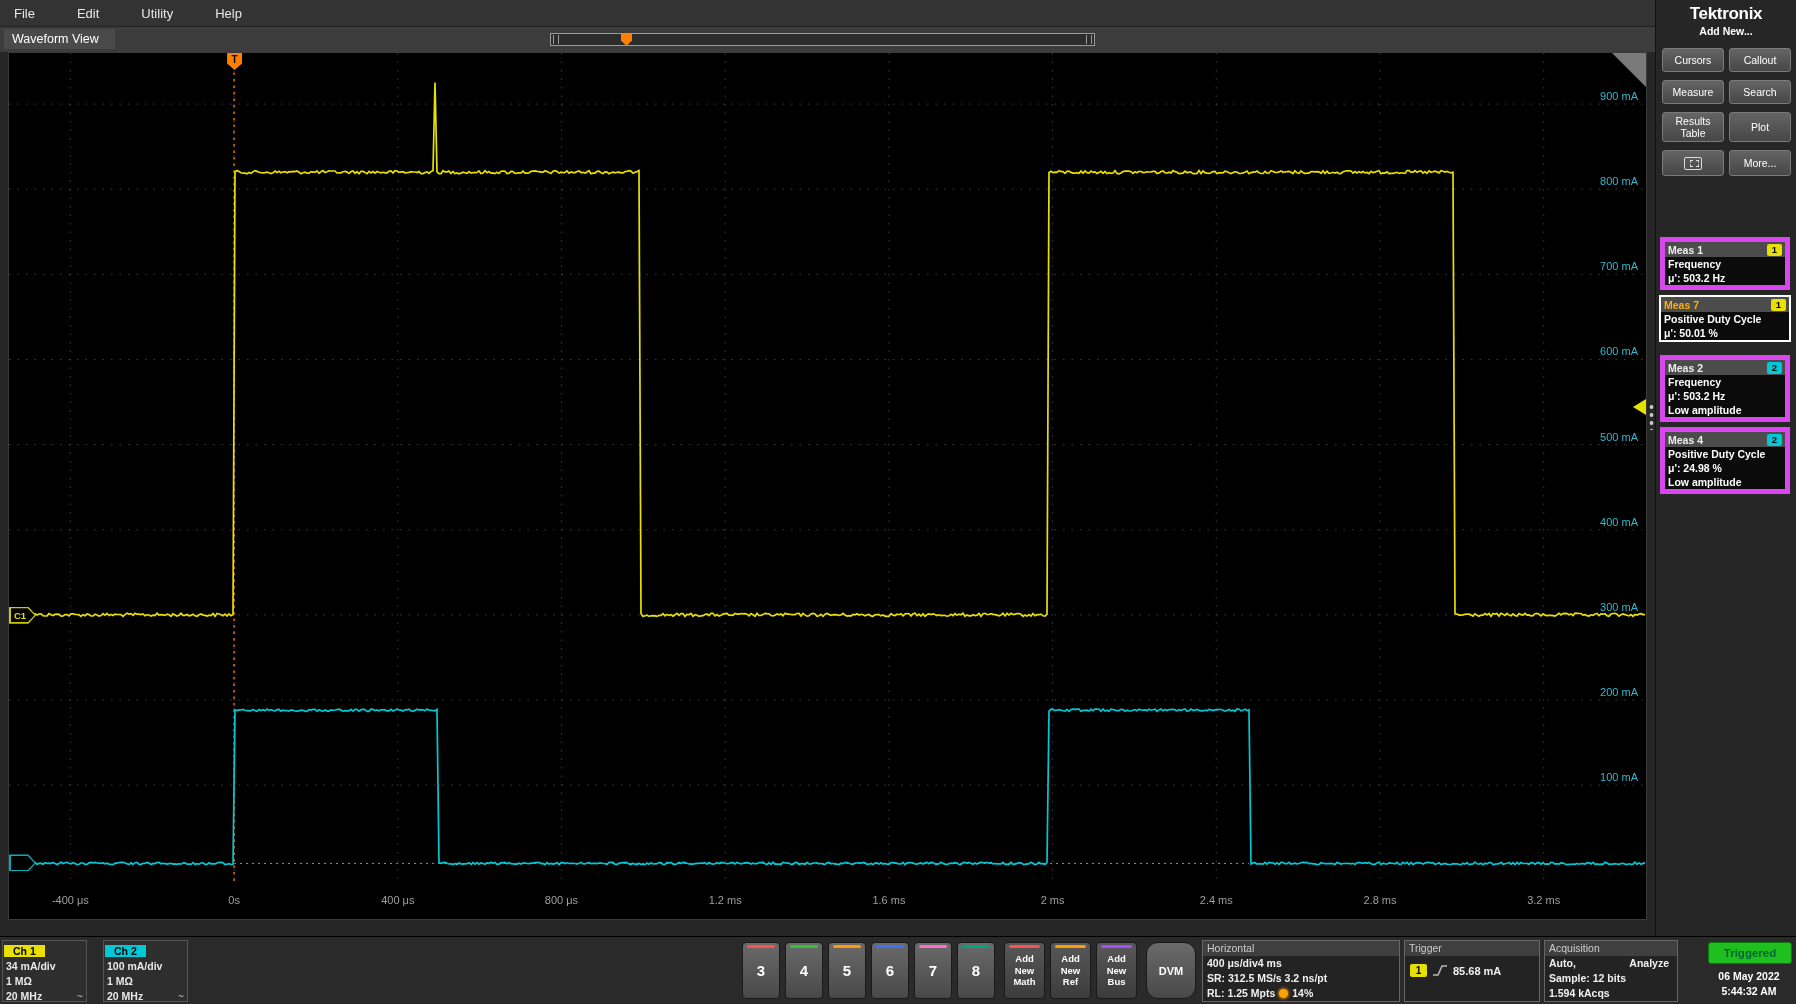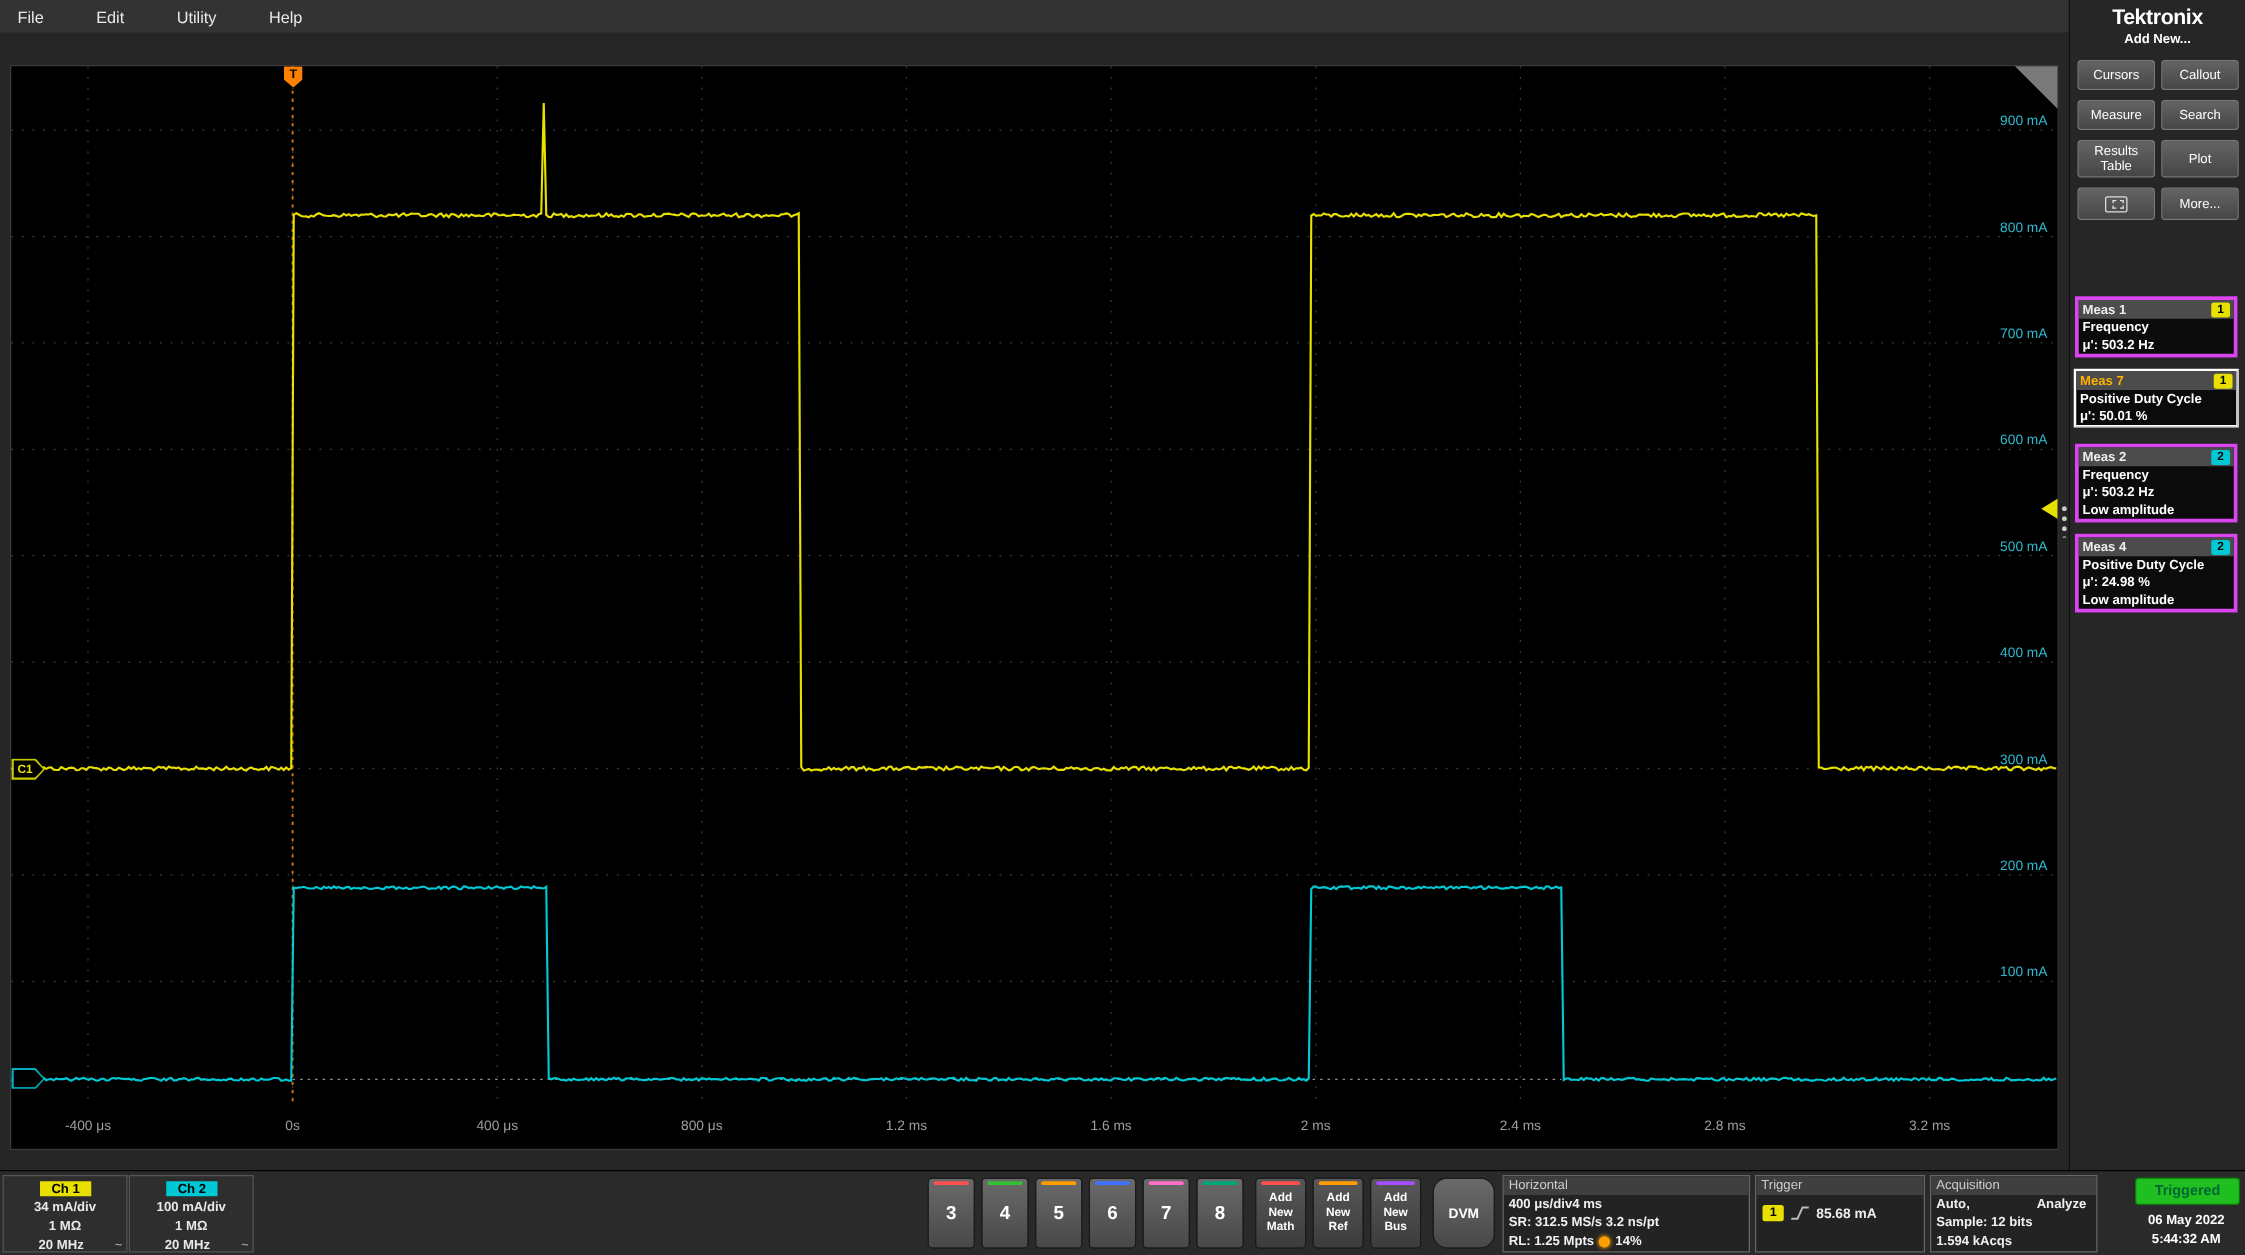--- a/index.html
+++ b/index.html
@@ -39,33 +39,33 @@
       border-top:8px solid transparent; border-bottom:8px solid transparent; border-right:13px solid #e8e000; }
 
   
   .right-panel { position:absolute; left:1655px; top:0; width:141px; height:936px; background:#262626; border-left:1px solid #111; }
   .logo { position:absolute; top:4px; width:100%; text-align:center; color:#fff; font-size:17px; font-weight:bold; letter-spacing:-.3px; }
   .add-new { position:absolute; top:25px; width:100%; text-align:center; color:#fff; font-size:10.5px; font-weight:bold; }
   .rp-btn { position:absolute; background:linear-gradient(#646464,#464646); border:1px solid #7a7a7a; border-radius:3px;
       color:#fff; font-size:10.5px; display:flex; align-items:center; justify-content:center; text-align:center; line-height:1.15; cursor:pointer; }
   .box-icon { width:18px; height:13px; border:1px solid #ddd; border-radius:2px; position:relative; display:inline-block; }
   .box-icon::after { content:""; position:absolute; right:2px; bottom:2px; width:7px; height:5px; border:1px dashed #ddd; }
-  .meas { position:absolute; left:4px; width:130px; background:#0b0b0b; border:3px solid #d946ef; }
+  .meas { position:absolute; left:4px; width:130px; background:#0b0b0b; border:5px solid #d946ef; }
   .meas.selected { border:1px solid #fff; box-shadow:0 0 0 1px #fff; }
   .meas-header { height:15px; background:#4c4c4c; display:flex; align-items:center; justify-content:space-between;
       padding:0 3px; font-size:10.5px; font-weight:bold; color:#eee; }
   .meas.selected .mname { color:#ffb000; }
   .mchip { min-width:15px; height:12px; line-height:12px; border-radius:2px; color:#000; font-size:9.5px; text-align:center; padding:0 2px; }
   .meas-line { font-size:10.5px; line-height:13px; color:#fff; padding:1px 3px 0 3px; font-weight:bold; }
   .splitter { position:absolute; left:-7px; top:404px; width:5px; height:26px;
       background:radial-gradient(circle at 2.5px 3px,#ccc 1.6px,transparent 2.2px); background-size:5px 8px; background-repeat:repeat-y; }
 
   
   .bottom-bar { position:absolute; left:0; top:936px; width:1796px; height:68px; background:#2a2a2a; border-top:1px solid #000; }
-  .chan-badge { position:absolute; top:3px; height:62px; width:100px; background:#2e2e2e; border:1px solid #555; overflow:hidden;text-align:center; }
+  .chan-badge { position:absolute; top:3px; height:62px; width:85px; background:#2e2e2e; border:1px solid #555; overflow:hidden; }
   .chan-label { display:inline-block; margin:1px 0 0 1px; padding:0 9px; font-weight:bold; font-size:10.5px; color:#000; }
   .chan-row { padding:0 3px; line-height:15px; font-size:10.5px; font-weight:bold; color:#e8e8e8; }
   .squig { float:right; color:#bbb; font-weight:normal; }
   .num-btn { position:absolute; top:5px; width:38px; height:57px; background:linear-gradient(#6a6a6a,#484848);
       border:1px solid #1a1a1a; border-radius:4px; color:#fff; font-size:15px; font-weight:bold;
       display:flex; align-items:center; justify-content:center; cursor:pointer; }
   .stripe { position:absolute; top:2px; left:4px; right:4px; height:3px; border-radius:2px; }
   .add-btn { position:absolute; top:5px; width:41px; height:57px; background:linear-gradient(#585858,#3c3c3c);
       border:1px solid #1a1a1a; border-radius:4px; color:#fff; font-size:9.5px; font-weight:bold;
       display:flex; align-items:center; justify-content:center; text-align:center; line-height:1.2; cursor:pointer; padding:2px; }
@@ -94,20 +94,26 @@
 
 <div class="screen">
 
   <div class="menubar">
     <span class="menu-item">File</span>
     <span class="menu-item">Edit</span>
     <span class="menu-item">Utility</span>
     <span class="menu-item">Help</span>
   </div>
 
+  <div class="view-bar">
+    <div class="view-tab">Waveform View</div>
+    <div class="overview-slider">
+      <div class="slider-marker"></div>
+    </div>
+  </div>
 
   <div class="plot">
     <svg id="scope" width="1637" height="866">
         <line x1="61.38750000000001" y1="0" x2="61.38750000000001" y2="830" stroke="#3d3d3d" stroke-dasharray="1.5 7"></line>
         <line x1="225.0875" y1="0" x2="225.0875" y2="830" stroke="#3d3d3d" stroke-dasharray="1.5 7"></line>
         <line x1="388.7875" y1="0" x2="388.7875" y2="830" stroke="#3d3d3d" stroke-dasharray="1.5 7"></line>
         <line x1="552.4875000000001" y1="0" x2="552.4875000000001" y2="830" stroke="#3d3d3d" stroke-dasharray="1.5 7"></line>
         <line x1="716.1875" y1="0" x2="716.1875" y2="830" stroke="#3d3d3d" stroke-dasharray="1.5 7"></line>
         <line x1="879.8875000000002" y1="0" x2="879.8875000000002" y2="830" stroke="#3d3d3d" stroke-dasharray="1.5 7"></line>
         <line x1="1043.5874999999999" y1="0" x2="1043.5874999999999" y2="830" stroke="#3d3d3d" stroke-dasharray="1.5 7"></line>

